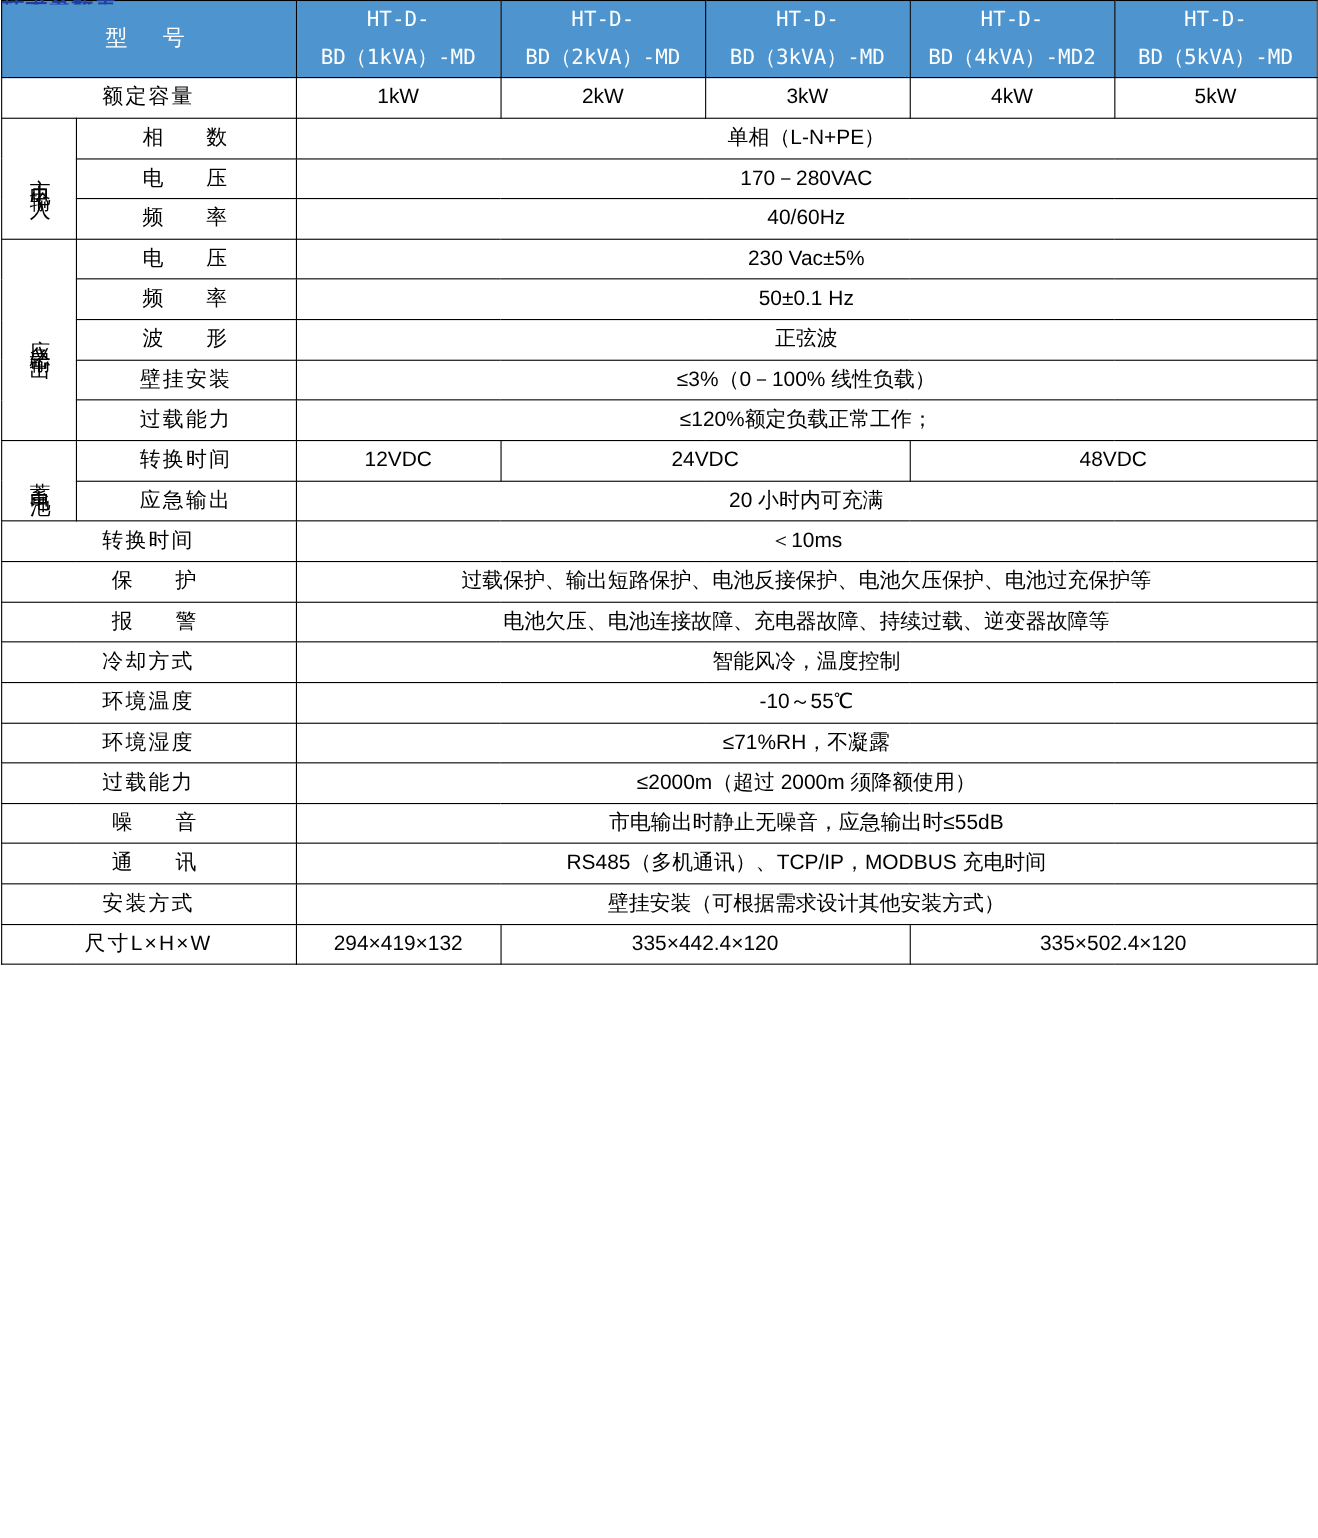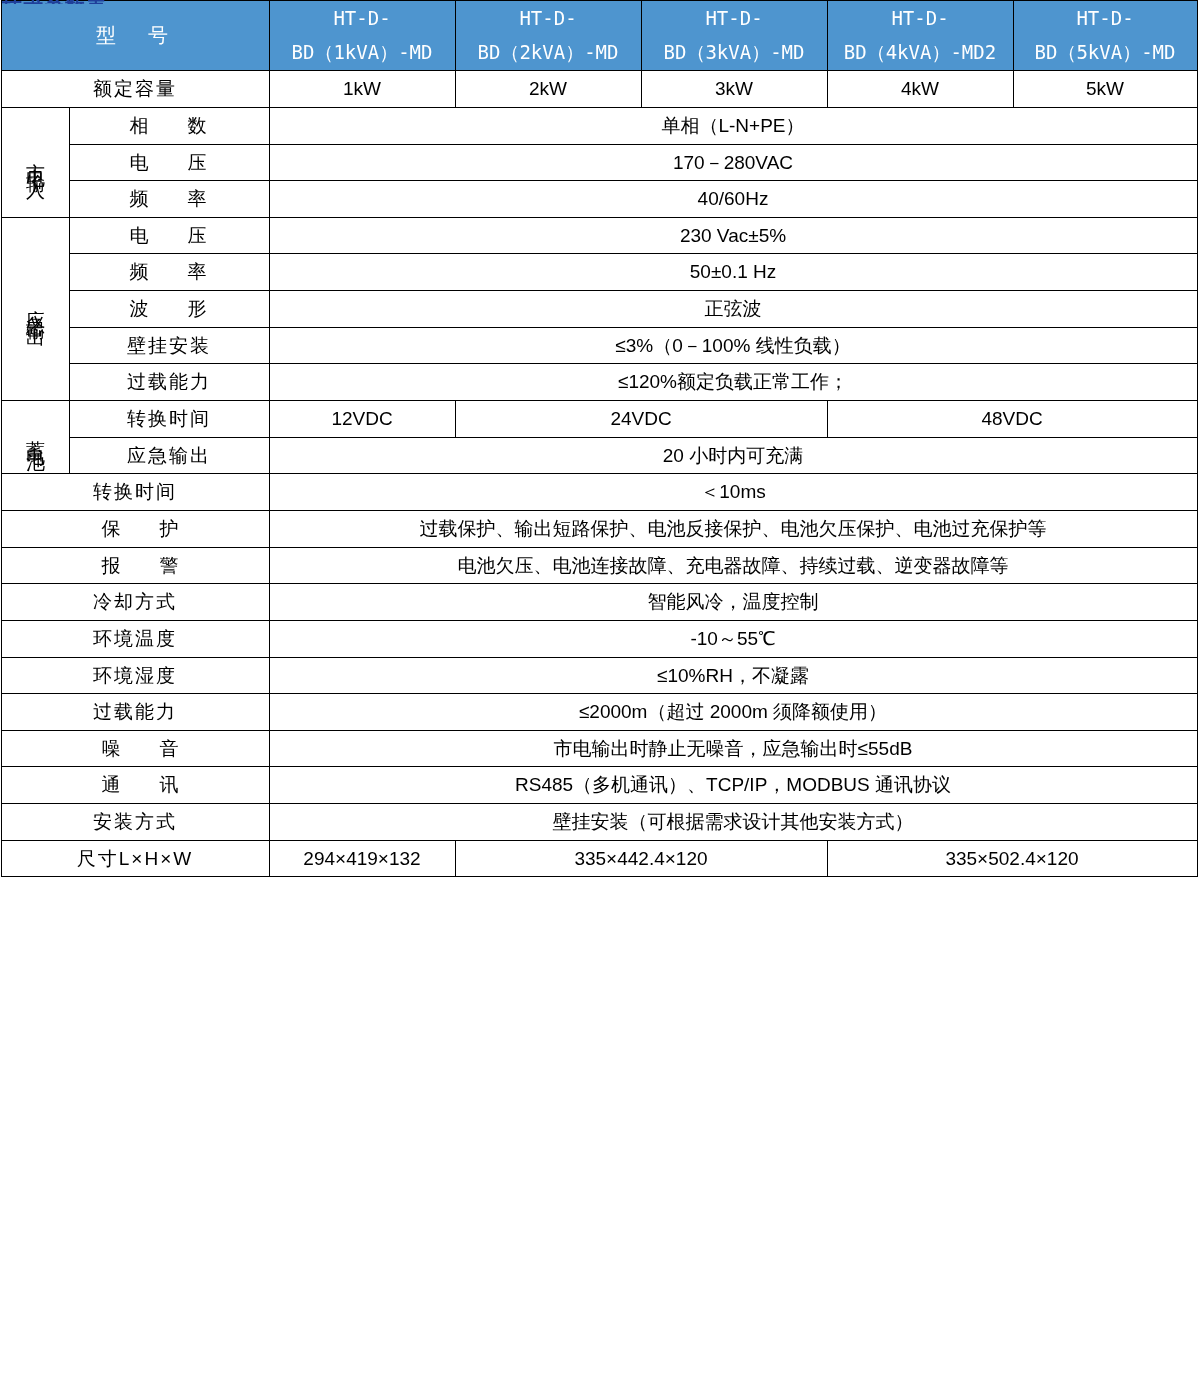--- a/index.html
+++ b/index.html
@@ -214,33 +214,33 @@
       <tr>
         <td class="rowlabel" colspan="2">冷却方式</td>
         <td class="val" colspan="5">智能风冷，温度控制</td>
       </tr>
       <tr>
         <td class="rowlabel" colspan="2">环境温度</td>
         <td class="val" colspan="5">-10～55℃</td>
       </tr>
       <tr>
         <td class="rowlabel" colspan="2">环境湿度</td>
-        <td class="val" colspan="5">≤10%RH，不凝露</td>
+        <td class="val" colspan="5">≤71%RH，不凝露</td>
       </tr>
       <tr>
         <td class="rowlabel" colspan="2">过载能力</td>
         <td class="val" colspan="5">≤2000m（超过 2000m 须降额使用）</td>
       </tr>
       <tr>
         <td class="rowlabel spaced" colspan="2">噪　音</td>
         <td class="val" colspan="5">市电输出时静止无噪音，应急输出时≤55dB</td>
       </tr>
       <tr>
         <td class="rowlabel spaced" colspan="2">通　讯</td>
-        <td class="val" colspan="5">RS485（多机通讯）、TCP/IP，MODBUS 通讯协议</td>
+        <td class="val" colspan="5">RS485（多机通讯）、TCP/IP，MODBUS 充电时间</td>
       </tr>
       <tr>
         <td class="rowlabel" colspan="2">安装方式</td>
         <td class="val" colspan="5">壁挂安装（可根据需求设计其他安装方式）</td>
       </tr>
 
       <tr>
         <td class="rowlabel" colspan="2">尺寸L×H×W</td>
         <td class="val">294×419×132</td>
         <td class="val" colspan="2">335×442.4×120</td>

